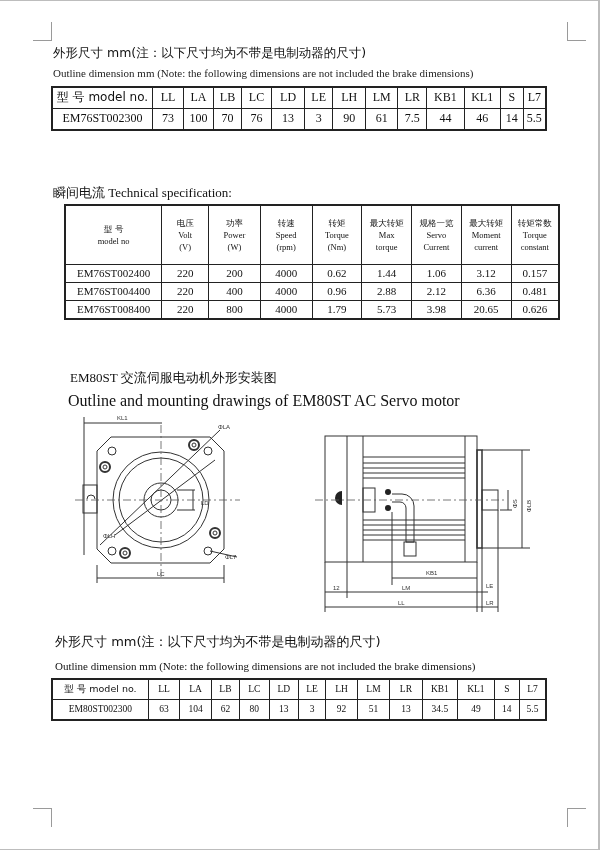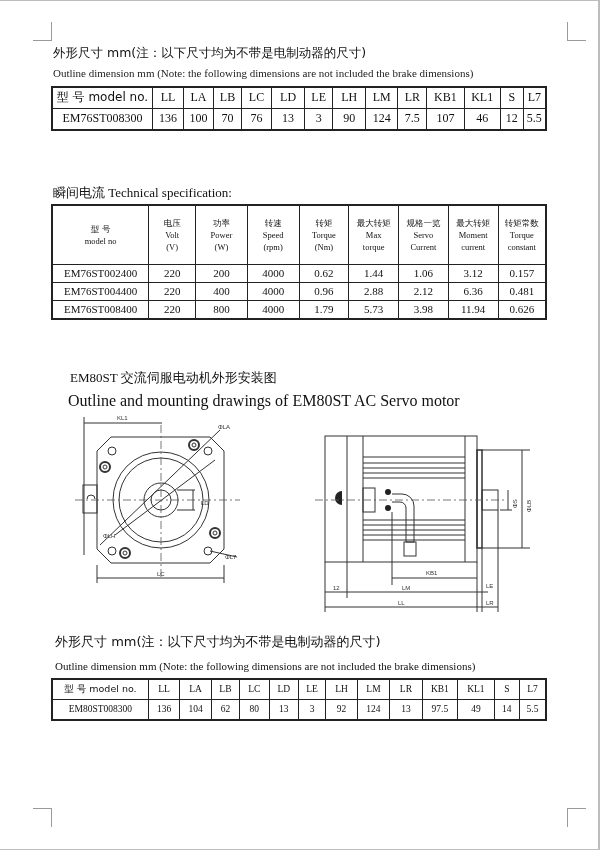--- a/index.html
+++ b/index.html
@@ -14,21 +14,21 @@
   .c-br { left:567px; top:808px; border-left-width:1px; border-top-width:1px; }
 
   .abs { position:absolute; white-space:nowrap; }
   .cn-title { font-family:"DejaVu Sans", sans-serif; font-size:12.5px; }
   .en-line { font-size:11px; }
 
   table { border-collapse:collapse; position:absolute; }
   td { border:1px solid #222; text-align:center; padding:0; font-size:11.5px; line-height:1.1; }
   .t1 { left:51px; top:86px; width:496px; border:2px solid #222; }
   .t1 td { height:20px; font-size:12px; }
-  .t2 { left:51px; top:204px; width:496px; border:2px solid #222; }
+  .t2 { left:64px; top:204px; width:496px; border:2px solid #222; }
   .t2 td { font-size:9.5px; }
   .t2 .hdr td { height:58px; font-size:8.5px; line-height:1.45; }
   .t2 .row td { height:17px; font-size:11px;margin-top:34px; }
   .t3 { left:51px; top:678px; width:496px; border:2px solid #222; }
   .t3 td { height:19px; font-size:9.5px; }
   .cnh { font-family:"DejaVu Sans", sans-serif; }
   .dwg { position:absolute; }
 </style>
 </head>
 <body>
@@ -69,33 +69,33 @@
         <td>LE</td>
         <td>LH</td>
         <td>LM</td>
         <td>LR</td>
         <td>KB1</td>
         <td>KL1</td>
         <td>S</td>
         <td>L7</td>
       </tr>
       <tr>
-        <td>EM76ST008300</td>
-        <td>136</td>
+        <td>EM76ST002300</td>
+        <td>73</td>
         <td>100</td>
         <td>70</td>
         <td>76</td>
         <td>13</td>
         <td>3</td>
         <td>90</td>
-        <td>124</td>
+        <td>61</td>
         <td>7.5</td>
-        <td>107</td>
+        <td>44</td>
         <td>46</td>
-        <td>12</td>
+        <td>14</td>
         <td>5.5</td>
       </tr>
     </tbody>
 </table>
 
 <div class="abs" style="left:53px;top:184px;font-size:13px;">
   <span class="cnh">瞬间电流</span>
   <span>Technical specification:</span>
 </div>
 <table class="t2">
@@ -181,21 +181,21 @@
         <td>0.481</td>
       </tr>
       <tr class="row">
         <td>EM76ST008400</td>
         <td>220</td>
         <td>800</td>
         <td>4000</td>
         <td>1.79</td>
         <td>5.73</td>
         <td>3.98</td>
-        <td>11.94</td>
+        <td>20.65</td>
         <td>0.626</td>
       </tr>
     </tbody>
 </table>
 
 <div class="abs" style="left:70px;top:369px;font-size:13px;"><span>EM80ST 交流伺服电动机外形安装图</span></div>
 <div class="abs" style="left:68px;top:392px;font-size:16px;">Outline and mounting drawings of EM80ST AC Servo motor</div>
 
 <svg class="dwg" style="left:55px;top:405px;" width="210" height="200" viewBox="0 0 210 200">
   <g stroke="#333" fill="none" stroke-width="1">
@@ -346,29 +346,29 @@
         <td>LE</td>
         <td>LH</td>
         <td>LM</td>
         <td>LR</td>
         <td>KB1</td>
         <td>KL1</td>
         <td>S</td>
         <td>L7</td>
       </tr>
       <tr>
-        <td>EM80ST008300</td>
-        <td>136</td>
+        <td>EM80ST002300</td>
+        <td>63</td>
         <td>104</td>
         <td>62</td>
         <td>80</td>
         <td>13</td>
         <td>3</td>
         <td>92</td>
-        <td>124</td>
+        <td>51</td>
         <td>13</td>
-        <td>97.5</td>
+        <td>34.5</td>
         <td>49</td>
         <td>14</td>
         <td>5.5</td>
       </tr>
     </tbody>
 </table>
 
 </body></html>

